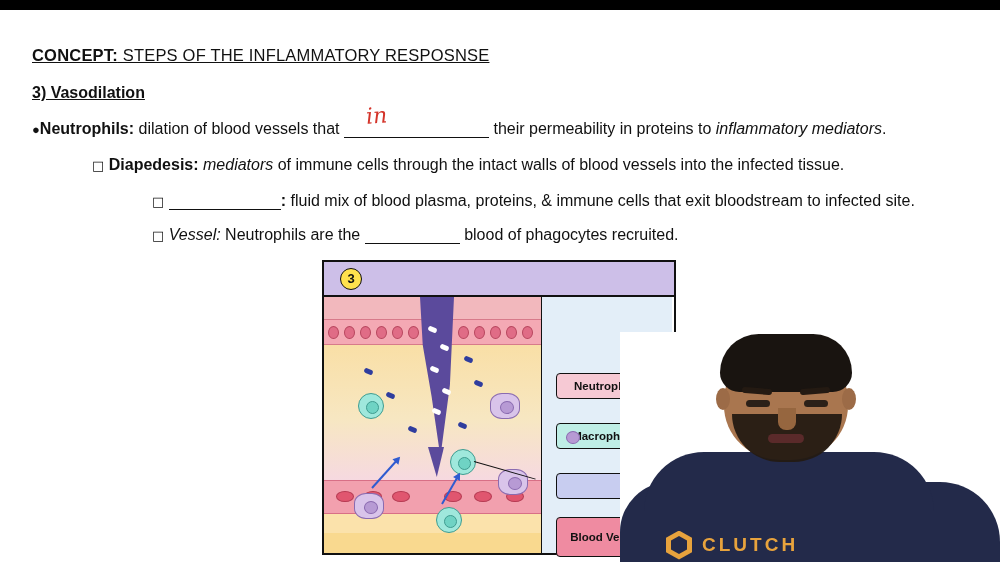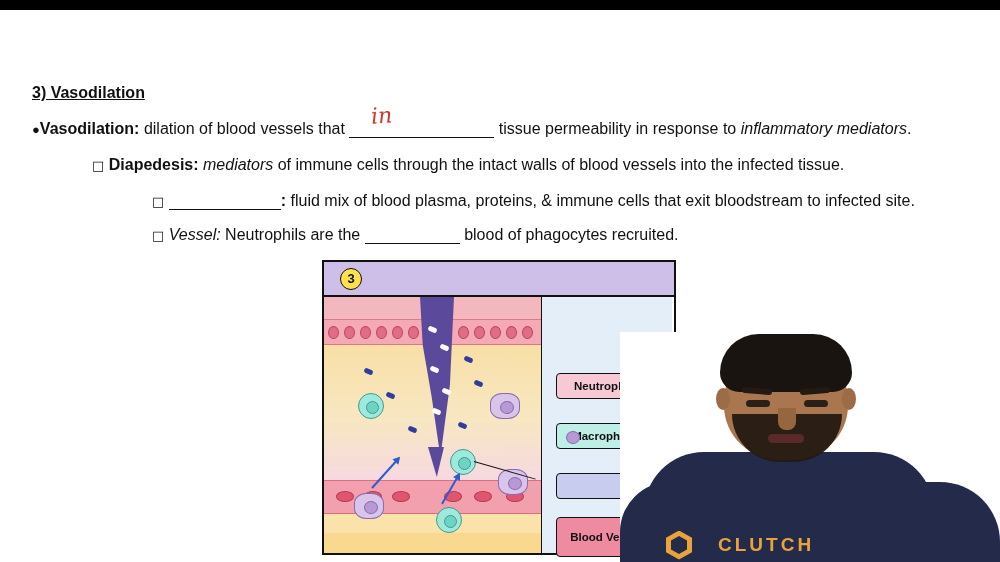--- a/index.html
+++ b/index.html
@@ -230,21 +230,21 @@
   .p-eyeL { position:absolute; left:126px; top:68px; width:24px; height:7px; background:#2b2018; border-radius:4px; }
   .p-eyeR { position:absolute; left:184px; top:68px; width:24px; height:7px; background:#2b2018; border-radius:4px; }
   .p-nose { position:absolute; left:158px; top:76px; width:18px; height:22px; background:#96663f; border-radius:0 0 8px 8px; }
   .p-beard {
     position:absolute; left:112px; top:82px; width:110px; height:48px;
     background:#241a12; border-radius:0 0 50px 50px; opacity:0.95;
   }
   .p-mouth { position:absolute; left:148px; top:102px; width:36px; height:9px; background:#5a2a2a; border-radius:5px; }
   .p-logo {
     position:absolute; left:46px; top:196px; width:200px; height:34px;
-    display:flex; align-items:center; gap:26px;
+    display:flex; align-items:center; gap:10px;
   }
   .p-hex {
     width:26px; height:29px; background:#e8a33d;
     clip-path:polygon(50% 0%,100% 25%,100% 75%,50% 100%,0% 75%,0% 25%);
     position:relative;
   }
   .p-hex:after {
     content:""; position:absolute; left:5px; top:5.5px; width:16px; height:18px;
     background:#232a4a;
     clip-path:polygon(50% 0%,100% 25%,100% 75%,50% 100%,0% 75%,0% 25%);
@@ -253,25 +253,28 @@
     color:#e8a33d; font-size:19px; font-weight:bold; letter-spacing:3px;
   }
 </style>
 </head>
 <body>
 
 <div class="topbar"></div>
 
 <div class="page">
 
+  <div class="concept">
+    <span class="lbl">CONCEPT:</span><span class="rest"> STEPS OF THE INFLAMMATORY RESPOSNSE</span>
+  </div>
 
   <div class="heading2">3) Vasodilation</div>
 
   <div class="bullet1">
-    <span class="dot">●</span><span class="bold">Vasodilation:</span><span> dilation of blood vessels that </span><span class="blank-long"><span class="handwrite">in</span></span><span> tissue permeability in response to </span><span class="italic">inflammatory mediators</span><span>.</span>
+    <span class="dot">●</span><span class="bold">Neutrophils:</span><span> dilation of blood vessels that </span><span class="blank-long"><span class="handwrite">in</span></span><span> their permeability in proteins to </span><span class="italic">inflammatory mediators</span><span>.</span>
   </div>
 
   <div class="level2">
     <span class="sq">□</span>
     <span class="bold" style="font-weight:bold;">Diapedesis:</span><span class="italic"> mediators</span><span> of immune cells through the intact walls of blood vessels into the infected tissue.</span>
   </div>
 
   <div class="level3a">
     <span class="sq">□</span>
     <span class="blank-mid"></span><span style="font-weight:bold;">:</span><span> fluid mix of blood plasma, proteins, &amp; immune cells that exit bloodstream to infected site.</span>

